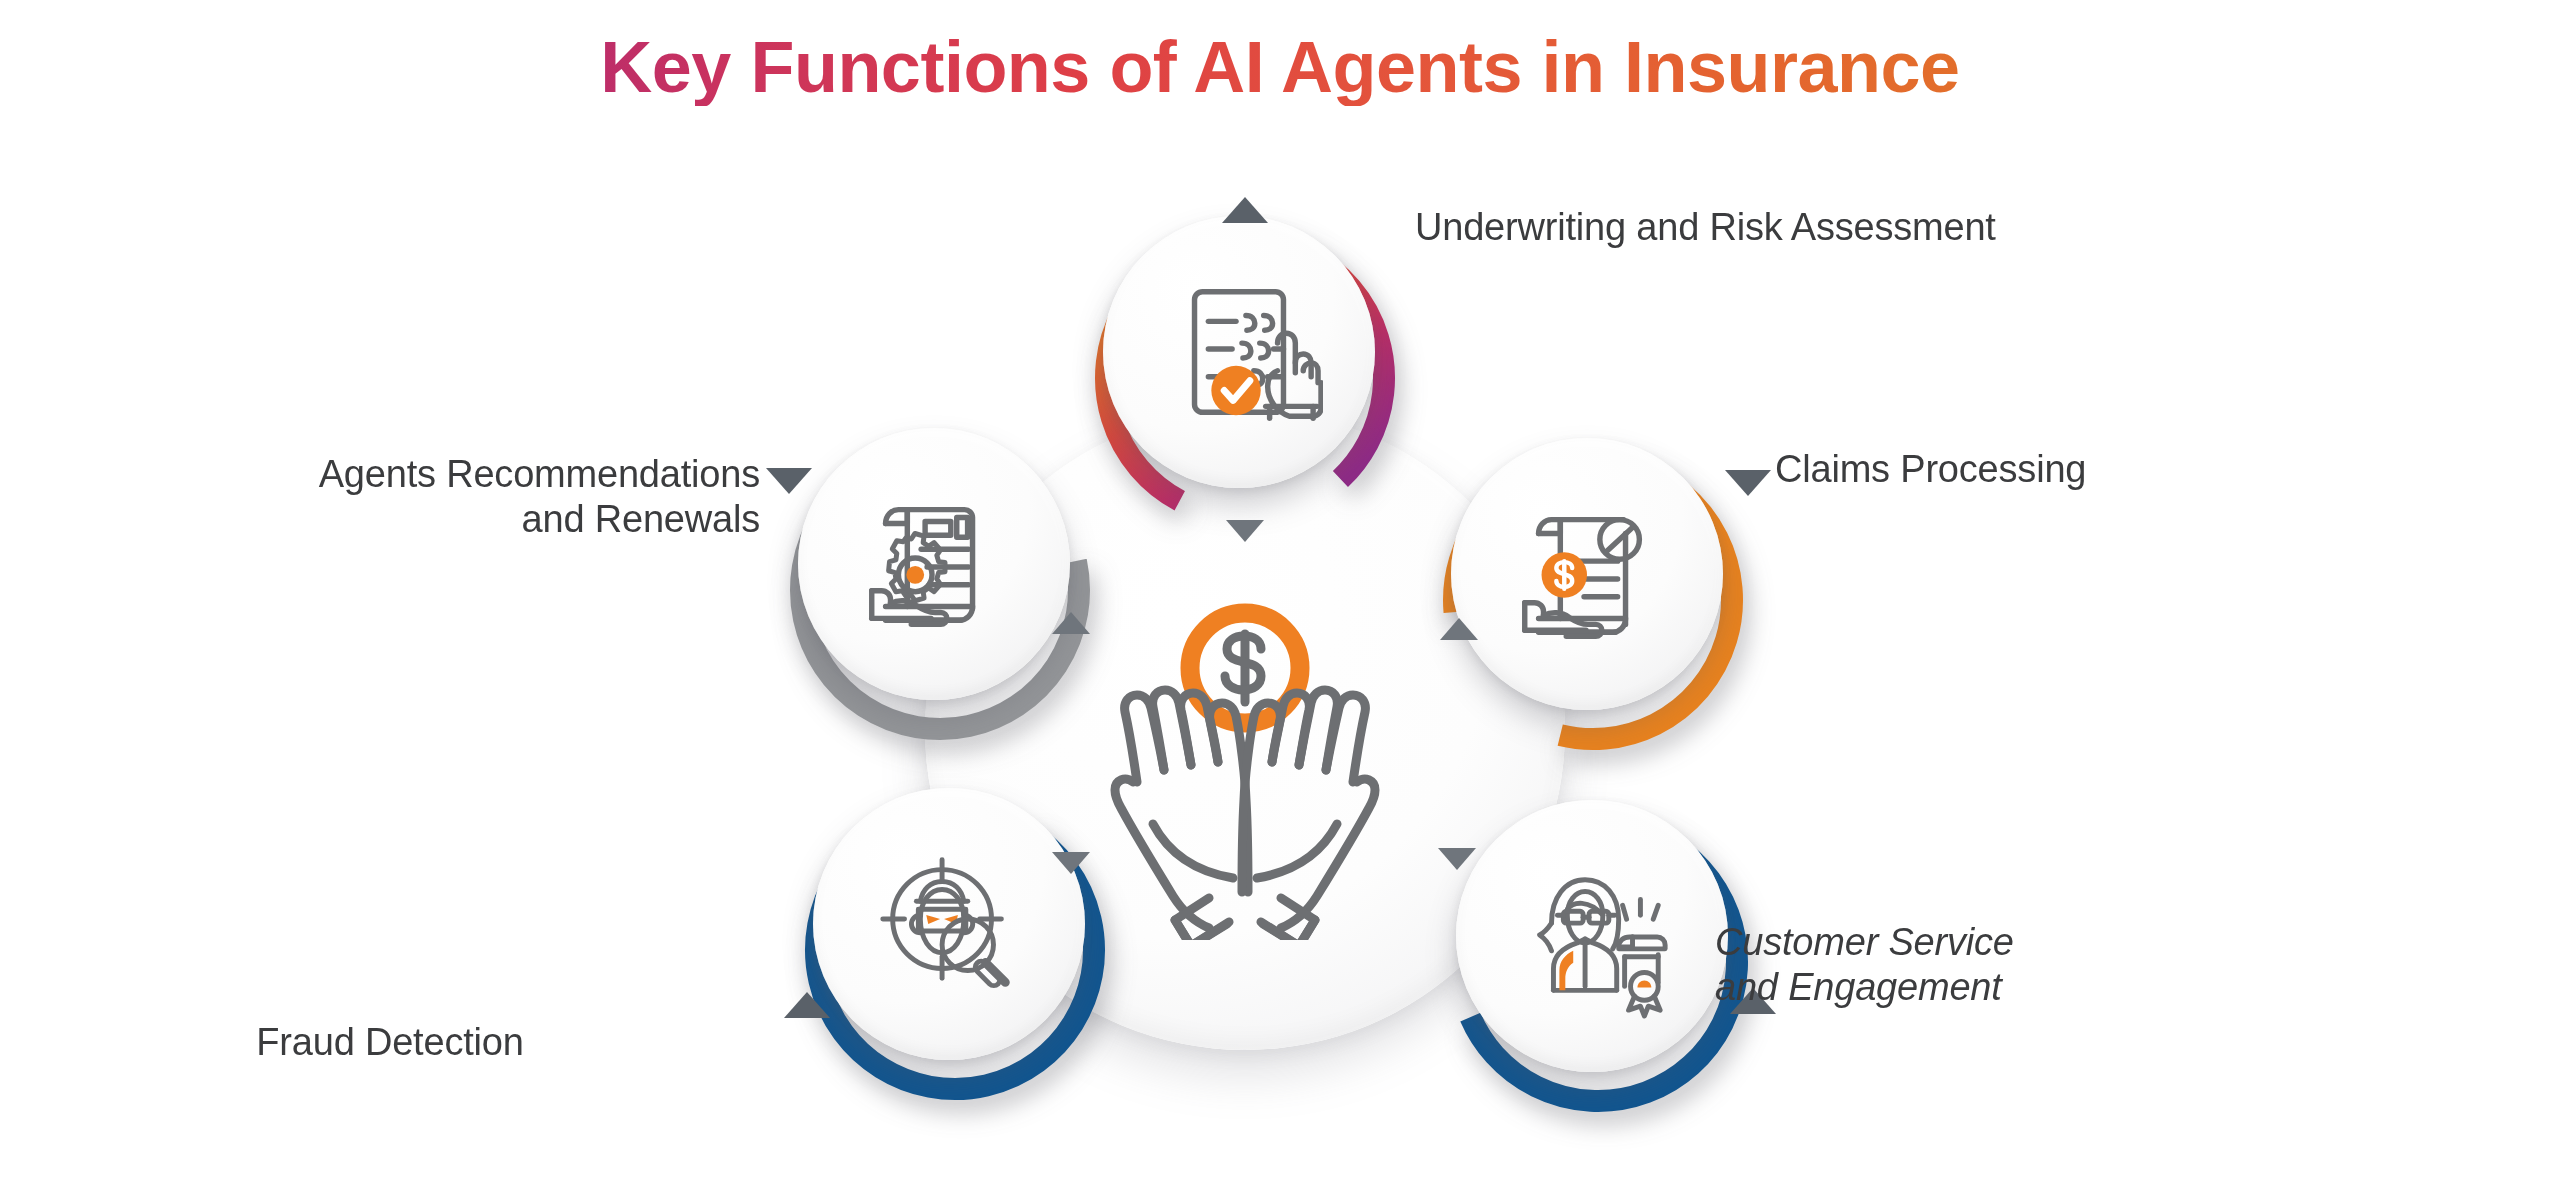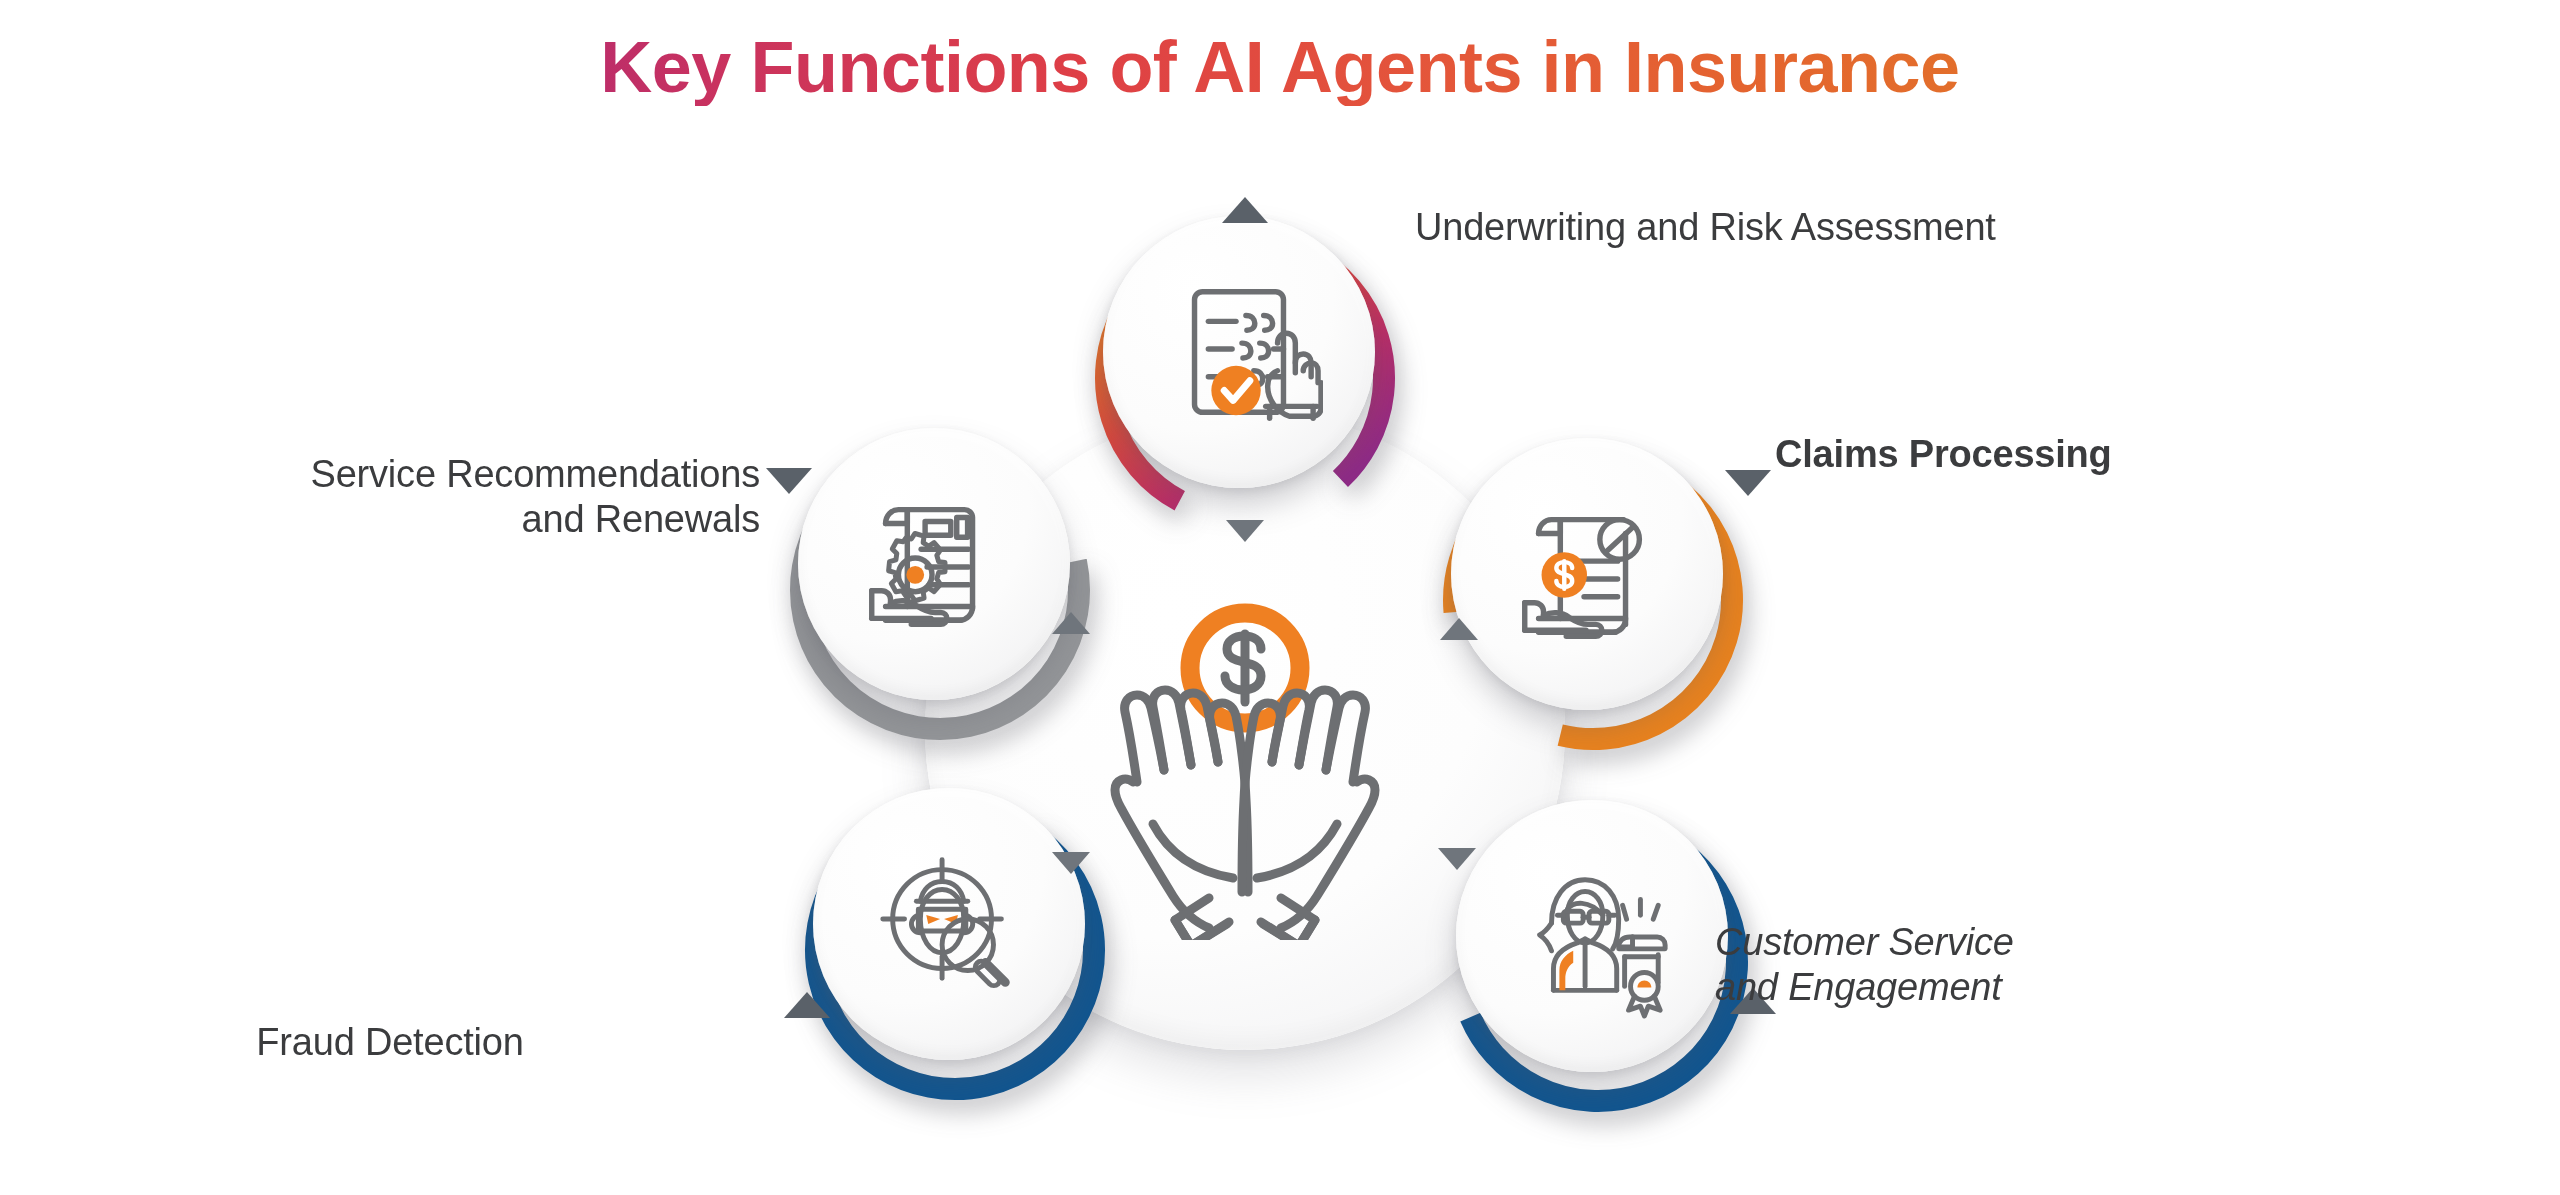--- a/index.html
+++ b/index.html
@@ -134,21 +134,21 @@
     font-size: 38px;
     line-height: 1.18;
     color: #3b3c3e;
     white-space: pre-line;
     letter-spacing: -0.2px;
   }
   .label.right-side { text-align: left; }
   .label.left-side  { text-align: right; }
 
   #label-underwriting { left: 1415px; top: 205px; }
-  #label-claims       { left: 1775px; top: 432px; font-weight: bold; }
+  #label-claims       { left: 1775px; top: 447px; }
   #label-policy       { left: 20px;   top: 452px; width: 740px; }
   #label-fraud        { left: 20px;   top: 1020px; width: 740px; text-align: center; }
   #label-customer     { left: 1715px; top: 920px; font-style: italic; }
 </style>
 </head>
 <body>
 
 <div id="canvas">
 
   <h1 id="title">Key Functions of AI Agents in Insurance</h1>
@@ -393,21 +393,21 @@
       </svg>
     </div>
   </div>
   <div class="tri tri-up" style="left:1730px; top:988px;"></div>
   <div class="tri tri-s-down" style="left:1438px; top:848px;"></div>
 
   <div class="label right-side" id="label-underwriting">Underwriting and Risk Assessment</div>
 
   <div class="label right-side" id="label-claims">Claims Processing</div>
 
-  <div class="label left-side" id="label-policy">Service Recommendations
+  <div class="label left-side" id="label-policy">Agents Recommendations
 and Renewals</div>
 
   <div class="label left-side" id="label-fraud">Fraud Detection</div>
 
   <div class="label right-side" id="label-customer">Customer Service
 and Engagement</div>
 
 </div>
 
 </body></html>

